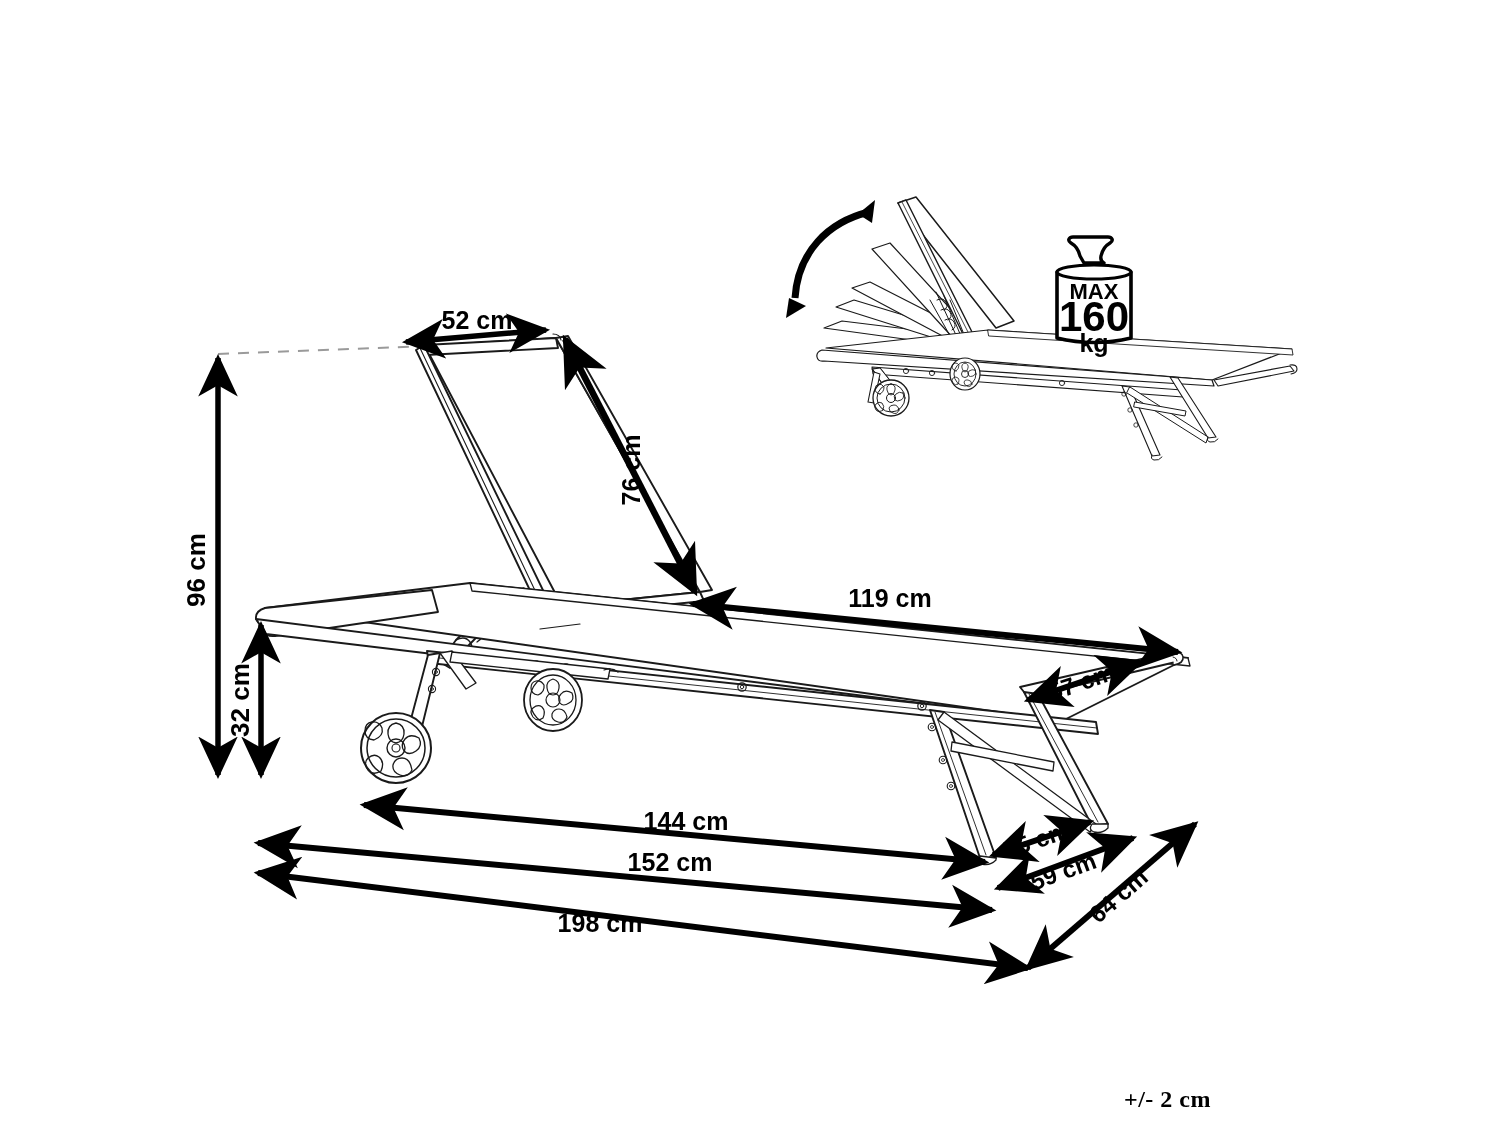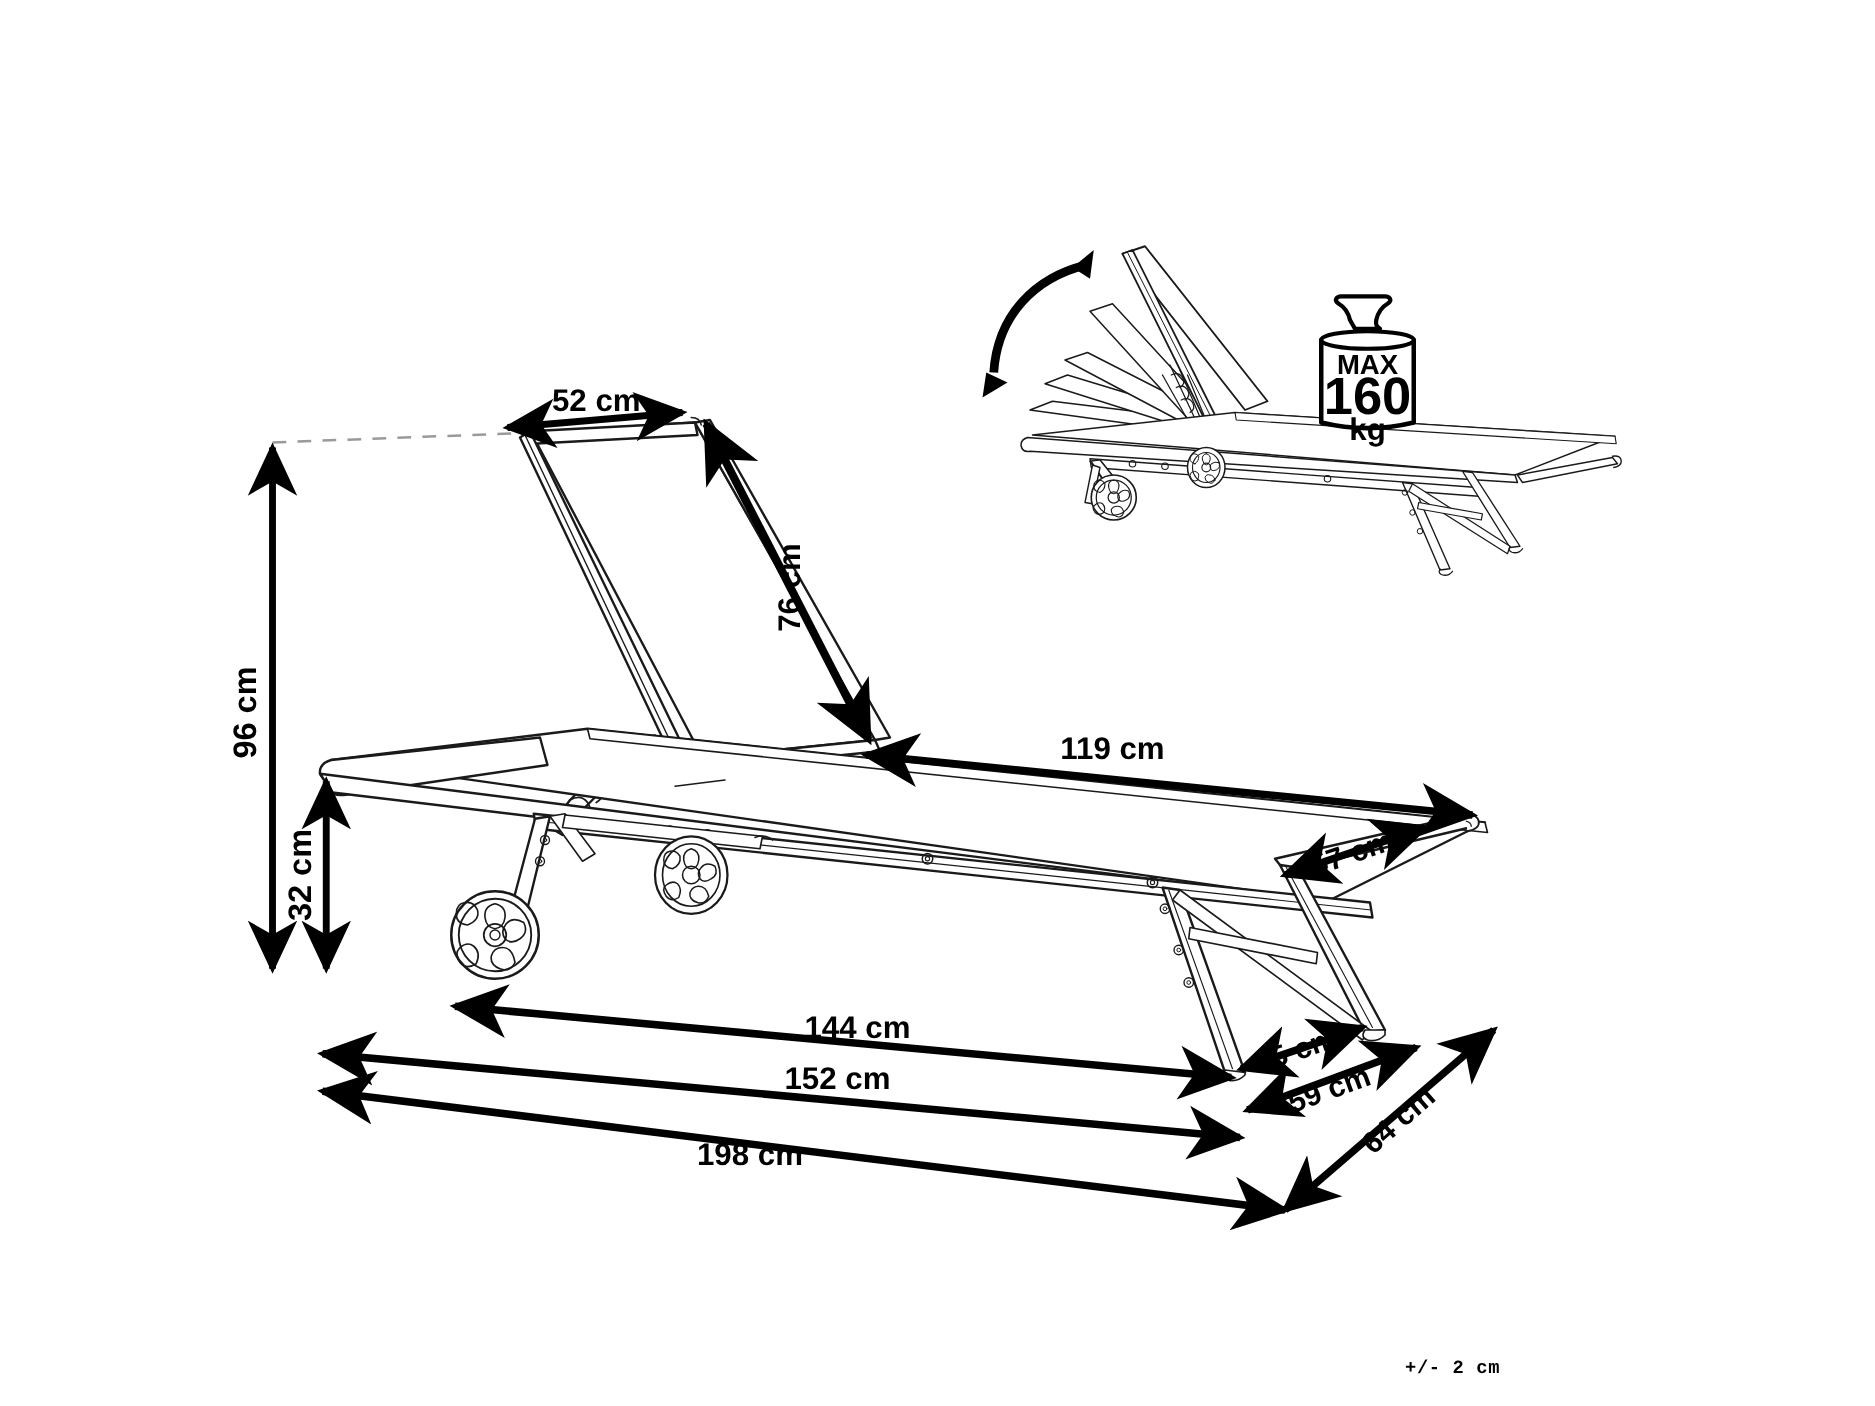--- a/index.html
+++ b/index.html
@@ -28,23 +28,23 @@
     width: 1500px;
     height: 1125px;
   }
   .dim-text {
     font-family: "Liberation Sans", sans-serif;
     font-weight: bold;
     fill: #000000;
   }
   .tol-text {
     position: absolute;
-    font-family: Liberation Mono, monospace;
+    font-family: Liberation Serif, serif;
     font-weight: bold;
-    font-size: 15px;
+    font-size: 24px;
     color: #000000;
     letter-spacing: 0.5px;
     white-space: nowrap;
   }
 </style>
 </head>
 <body>
 
 <div id="sheet">
 

